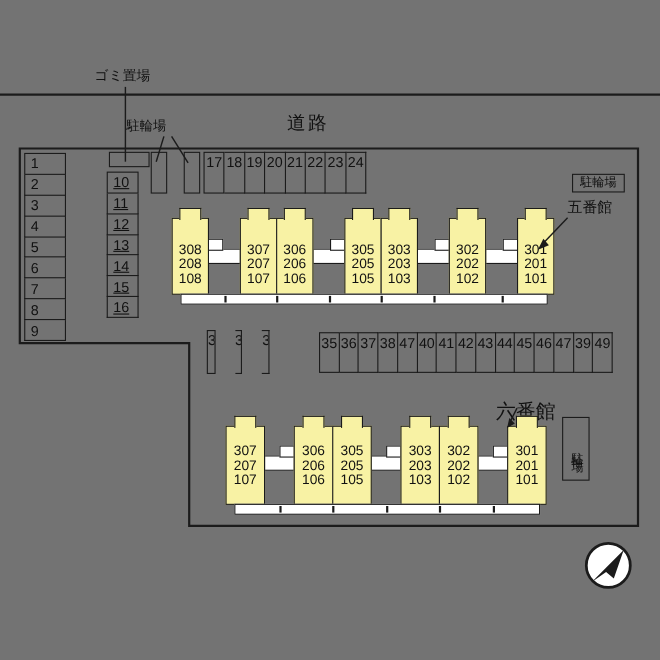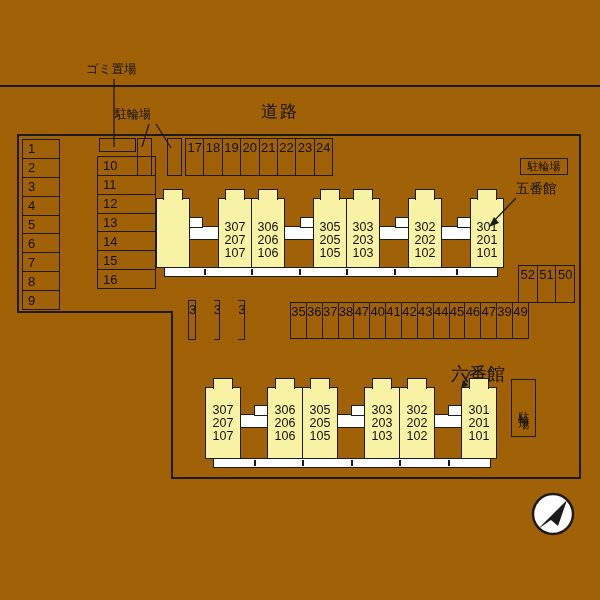--- a/index.html
+++ b/index.html
@@ -1,17 +1,17 @@
 <!DOCTYPE html>
 <html><head>
 <meta charset="utf-8">
 <style>
   html,body{margin:0;padding:0;background:#fff;}
   .canvas{
-    position:relative;width:600px;height:600px;background:#a16207;overflow:hidden;
+    position:relative;width:600px;height:600px;background:#737373;overflow:hidden;
     font-family:"Liberation Sans","DejaVu Sans",sans-serif;color:#111;
     --line:#1b1b1b;--yellow:#f8f2a4;
   }
   .lbl{position:absolute;white-space:nowrap;color:#111;}
   .box{position:absolute;border:1.5px solid var(--line);box-sizing:border-box;background:transparent;}
   .pgroup{position:absolute;display:flex;}
   .pgroup.row{flex-direction:row;border-radius:11px;}
   .pgroup.col{flex-direction:column;}
   .pcell{flex:1 1 0;border:1.5px solid var(--line);box-sizing:border-box;font-size:13px;overflow:hidden;}
   .row .pcell{border-left:none;text-align:center;padding-top:1px;}
@@ -50,21 +50,21 @@
       <div class="pcell">1</div>
       <div class="pcell">2</div>
       <div class="pcell">3</div>
       <div class="pcell">4</div>
       <div class="pcell">5</div>
       <div class="pcell">6</div>
       <div class="pcell">7</div>
       <div class="pcell">8</div>
       <div class="pcell">9</div>
     </div>
-    <div class="pgroup col" style="left: 97px; top: 156px; width: 59px; height: 133px;">
+    <div class="pgroup col" style="left: 97px; top: 156px; width: 29px; height: 133px; text-decoration: underline;">
       <div class="pcell">10</div>
       <div class="pcell">11</div>
       <div class="pcell">12</div>
       <div class="pcell">13</div>
       <div class="pcell">14</div>
       <div class="pcell">15</div>
       <div class="pcell">16</div>
     </div>
     <div class="pgroup row" style="left: 185px; top: 138px; width: 148px; height: 38px;">
       <div class="pcell">17</div>
@@ -74,58 +74,58 @@
       <div class="pcell">21</div>
       <div class="pcell">22</div>
       <div class="pcell">23</div>
       <div class="pcell">24</div>
     </div>
     <div class="pgroup row" style="left: 188px; top: 300px; width: 57px; height: 40px; gap: 18px;">
       <div class="pcell">32</div>
       <div class="pcell">33</div>
       <div class="pcell">34</div>
     </div>
-    <div class="pgroup row" style="left: 290px; top: 302px; width: 239px; height: 37px;">
+    <div class="pgroup row" style="left: 290px; top: 302px; width: 267px; height: 37px;">
       <div class="pcell">35</div>
       <div class="pcell">36</div>
       <div class="pcell">37</div>
       <div class="pcell">38</div>
       <div class="pcell">47</div>
       <div class="pcell">40</div>
       <div class="pcell">41</div>
       <div class="pcell">42</div>
       <div class="pcell">43</div>
       <div class="pcell">44</div>
       <div class="pcell">45</div>
       <div class="pcell">46</div>
       <div class="pcell">47</div>
       <div class="pcell">39</div>
       <div class="pcell">49</div>
-    </div>
-    <div class="pgroup row" style="left: 518px; top: 265px; width: 57px; height: 38px;">
-      <div class="pcell">52</div>
-      <div class="pcell">51</div>
-      <div class="pcell">50</div>
     </div>
     <div class="conn" style="left: 189px; top: 226px; width: 30px; height: 14px;"></div>
     <div class="conn" style="left: 189px; top: 217px; width: 14px; height: 11px;"></div>
     <div class="conn" style="left: 284px; top: 226px; width: 30px; height: 14px;"></div>
     <div class="conn" style="left: 300px; top: 217px; width: 14px; height: 11px;"></div>
     <div class="conn" style="left: 379px; top: 226px; width: 30px; height: 14px;"></div>
     <div class="conn" style="left: 395px; top: 217px; width: 14px; height: 11px;"></div>
     <div class="conn" style="left: 441px; top: 226px; width: 30px; height: 14px;"></div>
     <div class="conn" style="left: 457px; top: 217px; width: 14px; height: 11px;"></div>
     <div class="unit" style="left: 156px; top: 198px; width: 34px; height: 70px;"></div>
     <div class="unit" style="left: 218px; top: 198px; width: 34px; height: 70px;"></div>
     <div class="unit" style="left: 251px; top: 198px; width: 34px; height: 70px;"></div>
     <div class="unit" style="left: 313px; top: 198px; width: 34px; height: 70px;"></div>
     <div class="unit" style="left: 346px; top: 198px; width: 34px; height: 70px;"></div>
     <div class="unit" style="left: 408px; top: 198px; width: 34px; height: 70px;"></div>
     <div class="unit" style="left: 470px; top: 198px; width: 34px; height: 70px;"></div>
     <div class="tab" style="left: 163px; top: 189px; width: 20px; height: 11px;"></div>
+    <div class="utext" style="left: 154px; top: 221px; width: 38px;">
+      <div>308</div>
+      <div>208</div>
+      <div>108</div>
+    </div>
     <div class="tab" style="left: 225px; top: 189px; width: 20px; height: 11px;"></div>
     <div class="utext" style="left: 216px; top: 221px; width: 38px;">
       <div>307</div>
       <div>207</div>
       <div>107</div>
     </div>
     <div class="tab" style="left: 258px; top: 189px; width: 20px; height: 11px;"></div>
     <div class="utext" style="left: 249px; top: 221px; width: 38px;">
       <div>306</div>
       <div>206</div>

